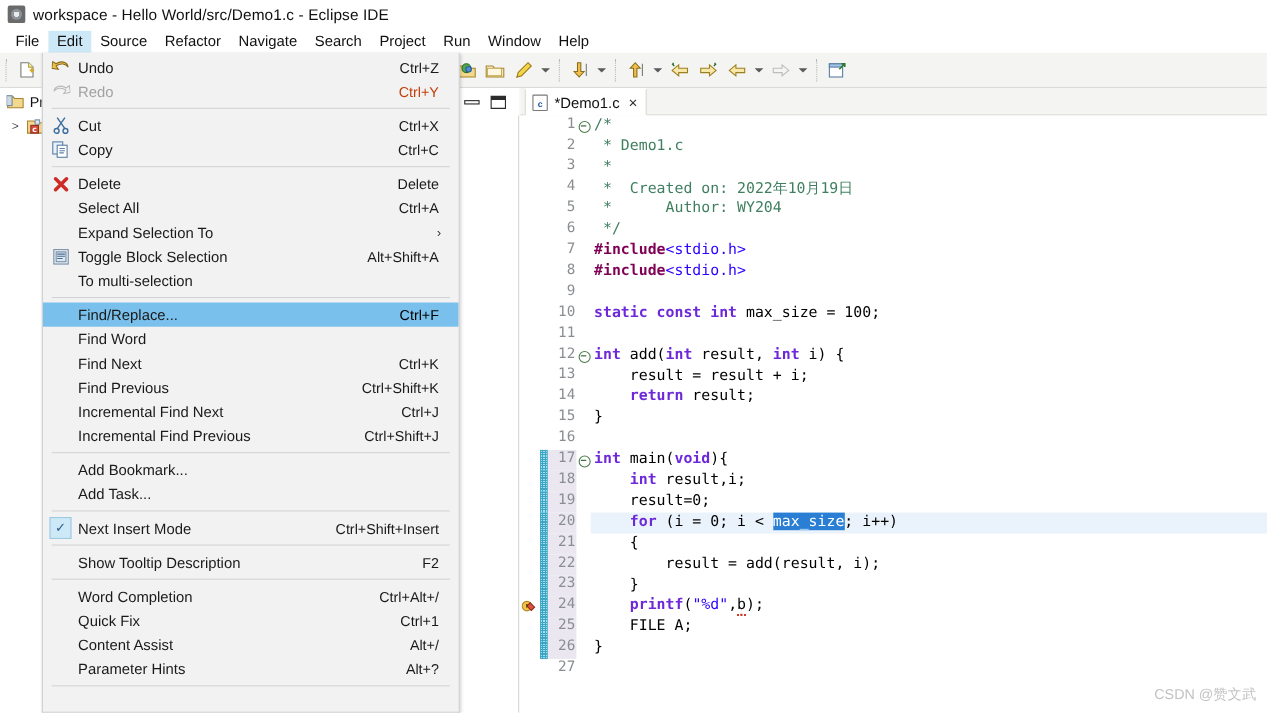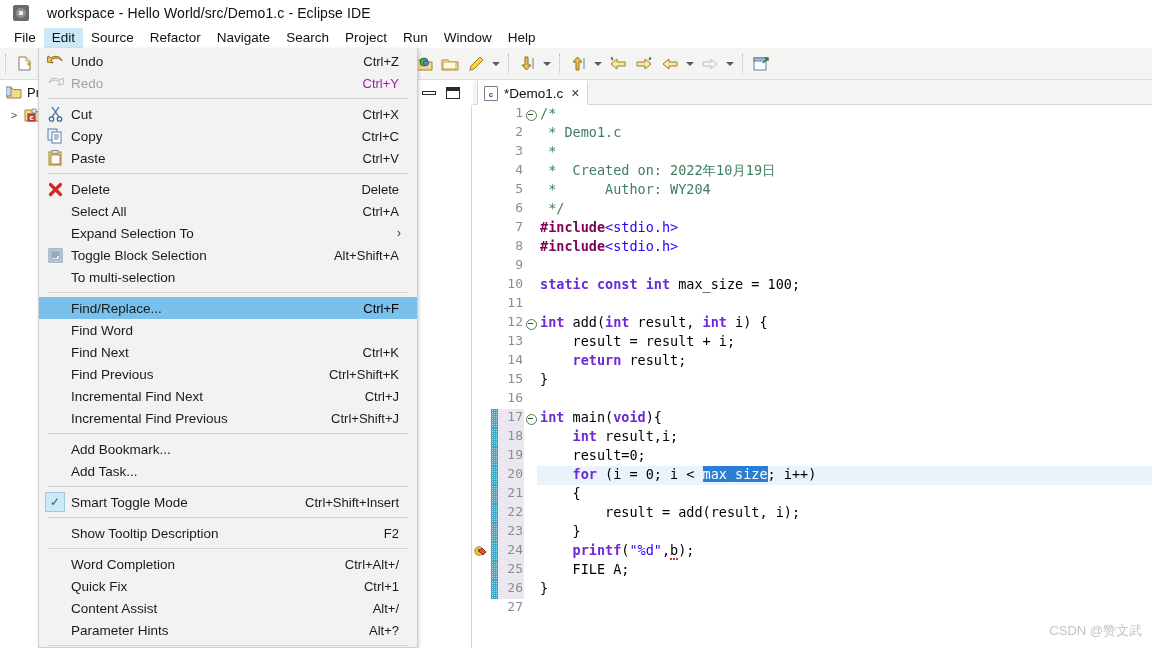--- a/index.html
+++ b/index.html
@@ -11,22 +11,22 @@
     font-family: "Liberation Sans", sans-serif;
     font-size: 13px;
     color: #1a1a1a;
   }
   #app { position: relative; width: 1152px; height: 648px; }
 
   
   .titlebar {
     position: absolute; left: 0; top: 0; width: 1152px; height: 26px;
     background: #ffffff;
-    display: flex; align-items: center; gap: 18px;
-    padding-left: 13px;
+    display: flex; align-items: center; gap: 7px;
+    padding-left: 7px;
   }
   .tb-icon {
     width: 16px; height: 16px; flex: 0 0 16px;
     background: #6a6a6a;
     border-radius: 2px;
     position: relative;
   }
   .tb-icon::after {
     content: ""; position: absolute; left: 3px; top: 3px;
     width: 10px; height: 10px; border-radius: 50%;
@@ -204,21 +204,21 @@
     position: relative; display: flex; align-items: center;
     height: 22px; padding-left: 0; font-size: 13.5px; color: #1a1a1a; justify-content: space-between;
   }
   .mrow.disabled { color: #a2a2a2; }
   .mrow.hl { background: #79c0ec; }
   .mrow .micon {
     width: 32px; flex: 0 0 32px; display: flex; align-items: center; justify-content: center;
   }
   .mrow .mlabel { flex: 1 1 auto; }
   .mrow .maccel { color: #1a1a1a; padding-right: 18px; font-size: 13px; }
-  .mrow.disabled .maccel { color: #a21caf; }
+  .mrow.disabled .maccel { color: #c2410c; }
   .mrow.hl .maccel { color: #000000; }
   .mrow .marrow { padding-right: 16px; color: #333; font-size: 12px; }
   .msep { height: 1px; background: #d4d4d4; margin: 4px 8px 4px 8px; }
   .check-box {
     width: 20px; height: 20px; background: #cde8f7; border: 1px solid #9ec9e2;
     display: flex; align-items: center; justify-content: center;
     color: #2e5e8e; font-size: 12px; line-height: 1;
   }
 
   
@@ -518,31 +518,20 @@
         <div class="micon">
           <svg width="16" height="16" viewBox="0 0 16 16">
             <rect x="1" y="1" width="9" height="11" fill="#eaf2fa" stroke="#5b7fa6"></rect>
             <rect x="5" y="4" width="9" height="11" fill="#ffffff" stroke="#5b7fa6"></rect>
             <path d="M7 7h5M7 9h5M7 11h4" stroke="#5b7fa6"></path>
           </svg>
         </div>
         <div class="mlabel">Copy</div>
         <div class="maccel">Ctrl+C</div>
       </div>
-      <div class="mrow">
-        <div class="micon">
-          <svg width="15" height="16" viewBox="0 0 15 16">
-            <rect x="1" y="2" width="12" height="13" fill="#f3d98e" stroke="#a8832c"></rect>
-            <rect x="4" y="0.5" width="6" height="3" fill="#e8e8e8" stroke="#8a8a8a"></rect>
-            <rect x="3" y="5" width="9" height="9" fill="#fff" stroke="#a8832c"></rect>
-          </svg>
-        </div>
-        <div class="mlabel">Paste</div>
-        <div class="maccel">Ctrl+V</div>
-      </div>
       <div class="msep"></div>
       <div class="mrow">
         <div class="micon">
           <svg width="15" height="15" viewBox="0 0 15 15">
             <path d="M2.5 2.5l10 10M12.5 2.5l-10 10" stroke="#cc2b26" stroke-width="3.2" stroke-linecap="round"></path>
           </svg>
         </div>
         <div class="mlabel">Delete</div>
         <div class="maccel">Delete</div>
       </div>
@@ -612,21 +601,21 @@
       <div class="mrow">
         <div class="micon"></div>
         <div class="mlabel">Add Task...</div>
         <div class="maccel"></div>
       </div>
       <div class="msep"></div>
       <div class="mrow">
         <div class="micon">
           <div class="check-box">✓</div>
         </div>
-        <div class="mlabel">Smart Toggle Mode</div>
+        <div class="mlabel">Next Insert Mode</div>
         <div class="maccel">Ctrl+Shift+Insert</div>
       </div>
       <div class="msep"></div>
       <div class="mrow">
         <div class="micon"></div>
         <div class="mlabel">Show Tooltip Description</div>
         <div class="maccel">F2</div>
       </div>
       <div class="msep"></div>
       <div class="mrow">

